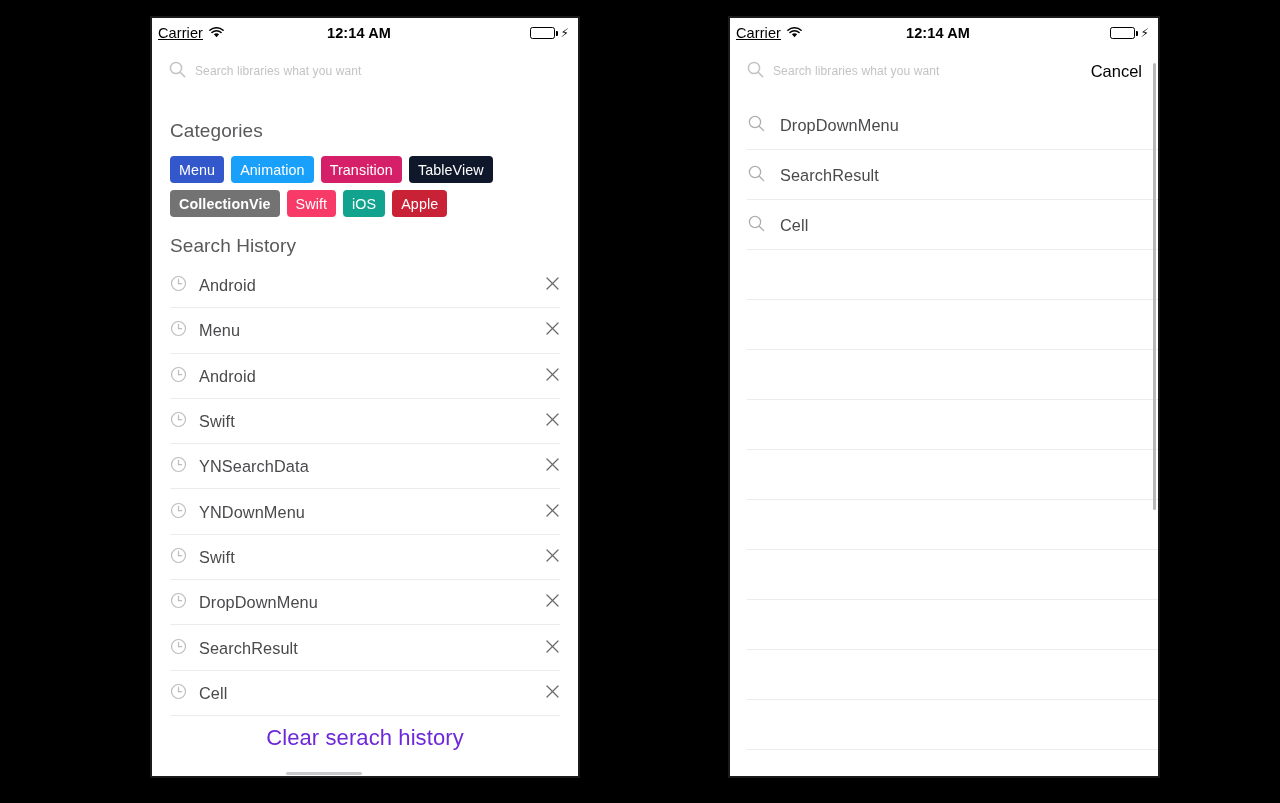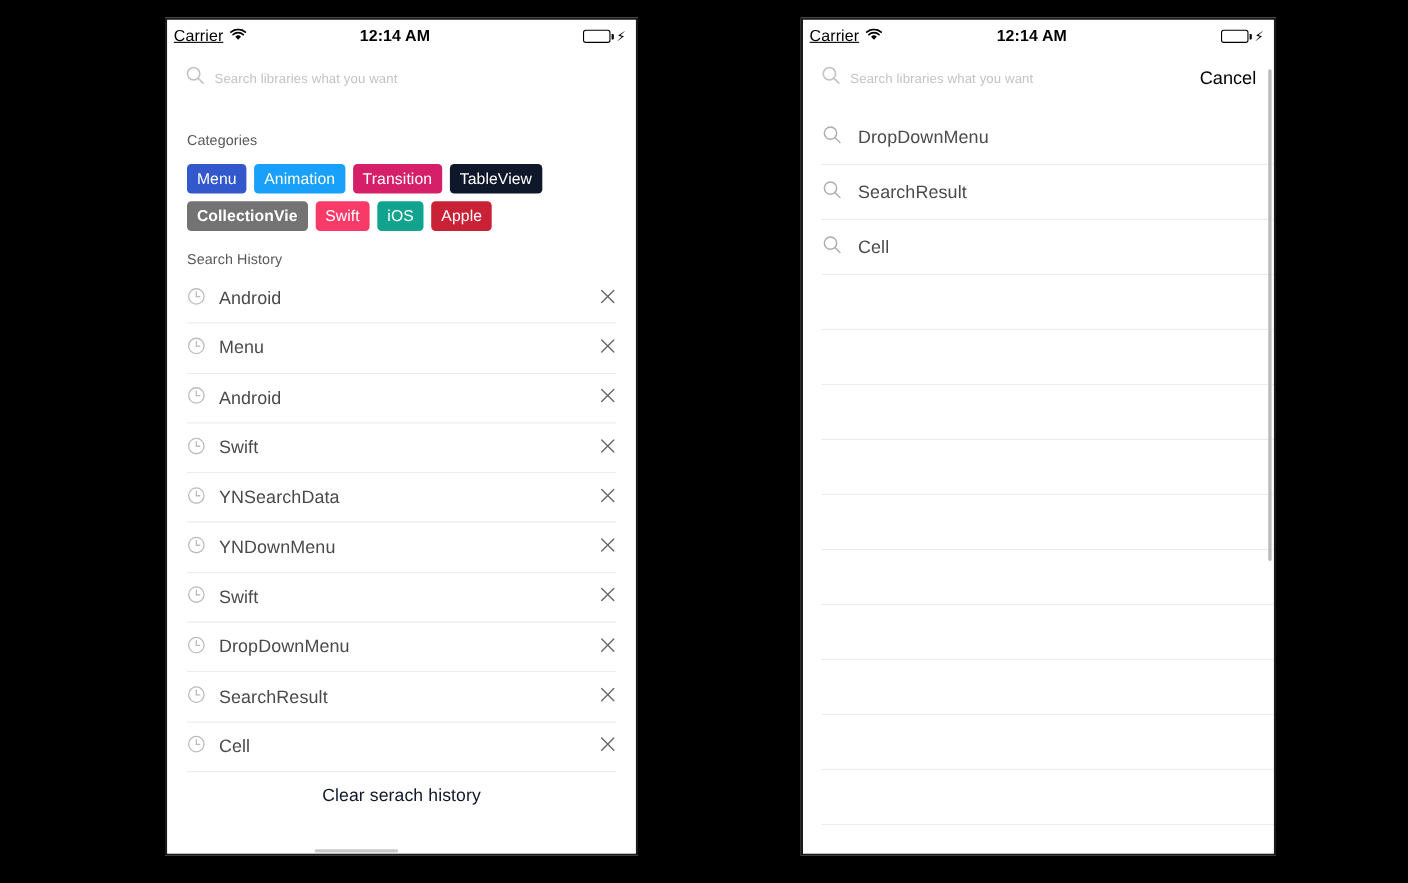--- a/index.html
+++ b/index.html
@@ -115,21 +115,21 @@
   .cancel-btn {
     font-size: 16.5px;
     color: #000000;
     padding-left: 12px;
     white-space: nowrap;
     cursor: pointer;
   }
 
   
   .section-label {
-    font-size: 13px;
+    font-size: 19px;
     color: #59595c;
     padding: 0 0 0 18px;
     letter-spacing: 0.1px;
   }
   #categories-label { margin-top: 26px; }
   #history-label { margin-top: 18px; margin-bottom: 6px; }
 
   
   .tag-rows { padding: 14px 0 0 18px; }
   .tag-row {
@@ -175,22 +175,22 @@
     letter-spacing: 0.1px;
     flex: 1;
   }
   .close-icon { flex: 0 0 auto; display: block; cursor: pointer; }
 
   .clear-btn {
     height: 44px;
     display: flex;
     align-items: center;
     justify-content: center;
-    font-size: 16px;
-    color: #0f172a;
+    font-size: 22px;
+    color: #6d28d9;
     letter-spacing: 0.1px;
     cursor: pointer;
   }
 
   
   .suggest-list { padding-top: 6px; }
   .suggest-item {
     position: relative;
     display: flex;
     align-items: center;

